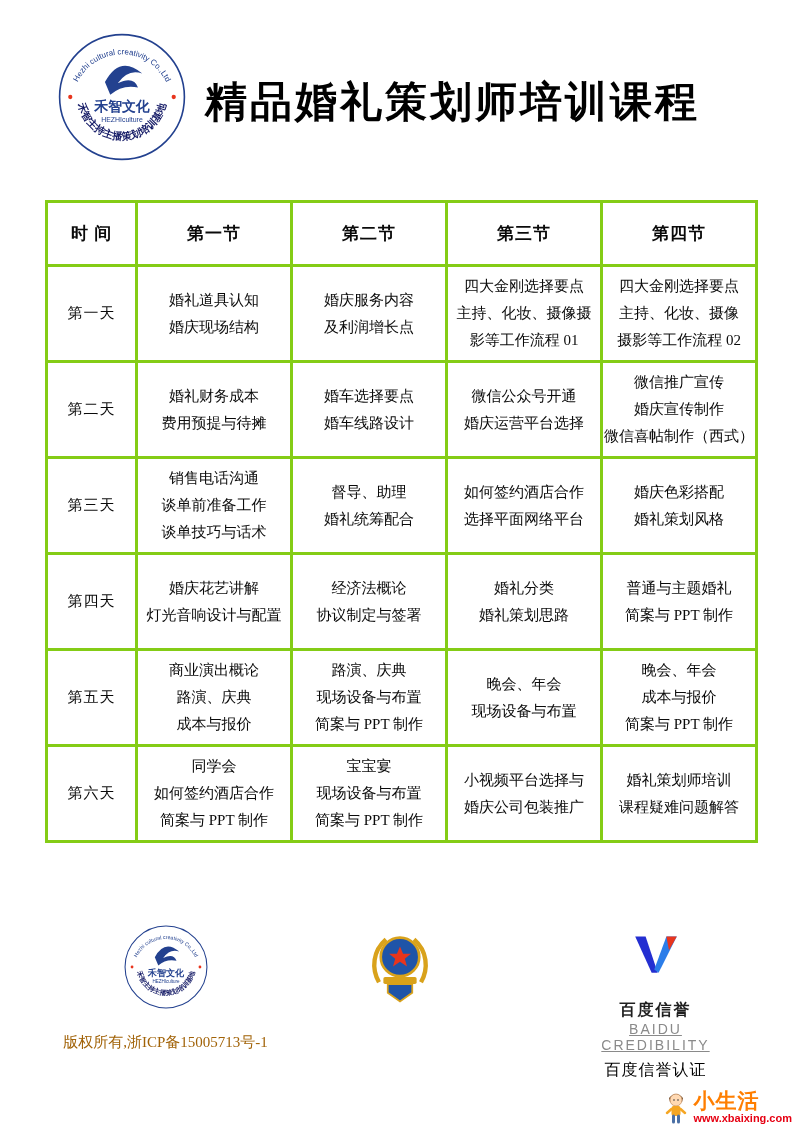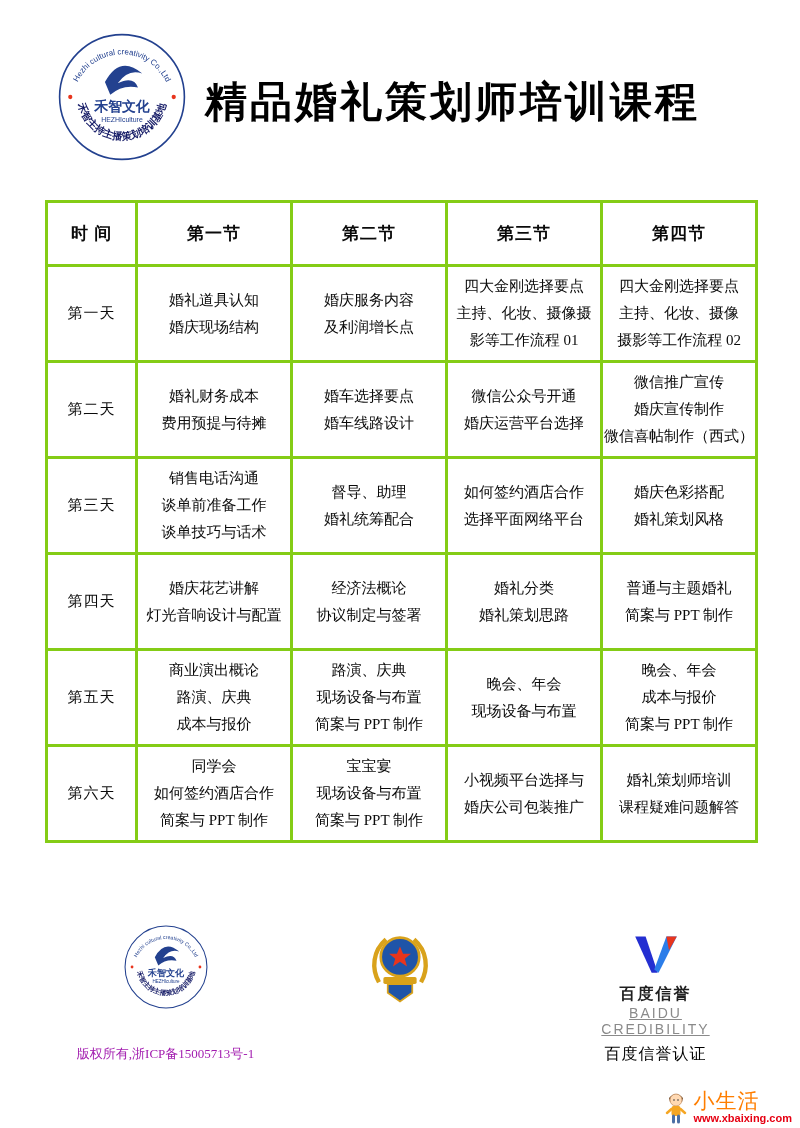--- a/index.html
+++ b/index.html
@@ -32,37 +32,37 @@
   }
   .course-table th { height:64px; font-size:17px; font-weight:700; letter-spacing:1px; }
   .course-table td { height:96px; font-size:15px; line-height:1.8; white-space:pre-line; }
   .day-cell { font-size:16px; letter-spacing:1px; }
 
   
   .footer-left  { position:absolute; left:63px;  top:925px; width:205px; text-align:center; }
   .footer-center{ position:absolute; left:275px; top:928px; width:250px; text-align:center; }
   .footer-right { position:absolute; left:573px; top:933px; width:165px; text-align:center; }
   .logo-footer { width:84px; height:84px; display:inline-block; }
-  .copyright { margin-top:32px; font-size:13px; color:#a21caf; white-space:nowrap; }
+  .copyright { margin-top:20px; font-size:15px; color:#a16207; white-space:nowrap; }
   .badge-icon { width:70px; height:78px; display:inline-block; }
   .police-record { margin-top:16px; font-size:17px; font-weight:700; color:#000; white-space:nowrap; }
   .baidu-v { width:52px; height:44px; display:inline-block; }
-  .baidu-cn { margin-top:4px; font-size:16px; font-weight:700; color:#1f1f1f; letter-spacing:2px; }
+  .baidu-cn { margin-top:20px; font-size:16px; font-weight:700; color:#1f1f1f; letter-spacing:2px; }
   .baidu-en { font-size:14px; color:#8a8a8a; letter-spacing:2px; font-family:"Liberation Sans",sans-serif;text-decoration:underline; }
   .baidu-cert { margin-top:7px; font-size:16px; font-weight:400; color:#000; letter-spacing:1px; }
 
   
   .watermark {
     position:absolute; right:8px; bottom:4px;
     display:flex; align-items:center; gap:4px;
   }
   .mascot { width:26px; height:34px; display:inline-block; }
   .mascot svg { width:100%; height:100%; display:block; }
   .wm-text { text-align:left; }
-  .wm-name { font-size:21px; font-weight:400; color:#ff7e00; line-height:1.05; letter-spacing:1px; }
+  .wm-name { font-size:21px; font-weight:700; color:#ff7e00; line-height:1.05; letter-spacing:1px; }
   .wm-url  { font-size:11px; font-weight:700; color:#e60012; font-family:"Liberation Sans",sans-serif; }
 </style>
 </head>
 <body>
 
 <div class="page">
 
   <div class="logo logo-header">
     <svg viewBox="0 0 120 120">
       <circle cx="60" cy="60" r="58.5" fill="#ffffff" stroke="#23418f" stroke-width="1.5"></circle>

